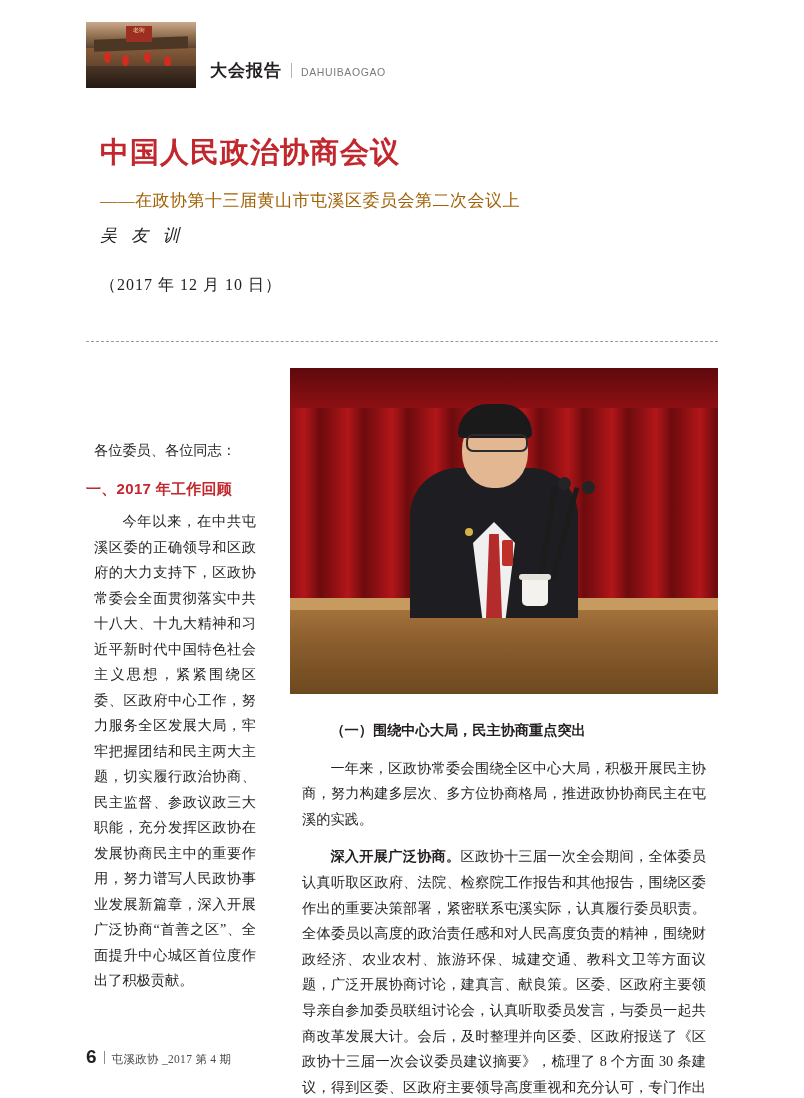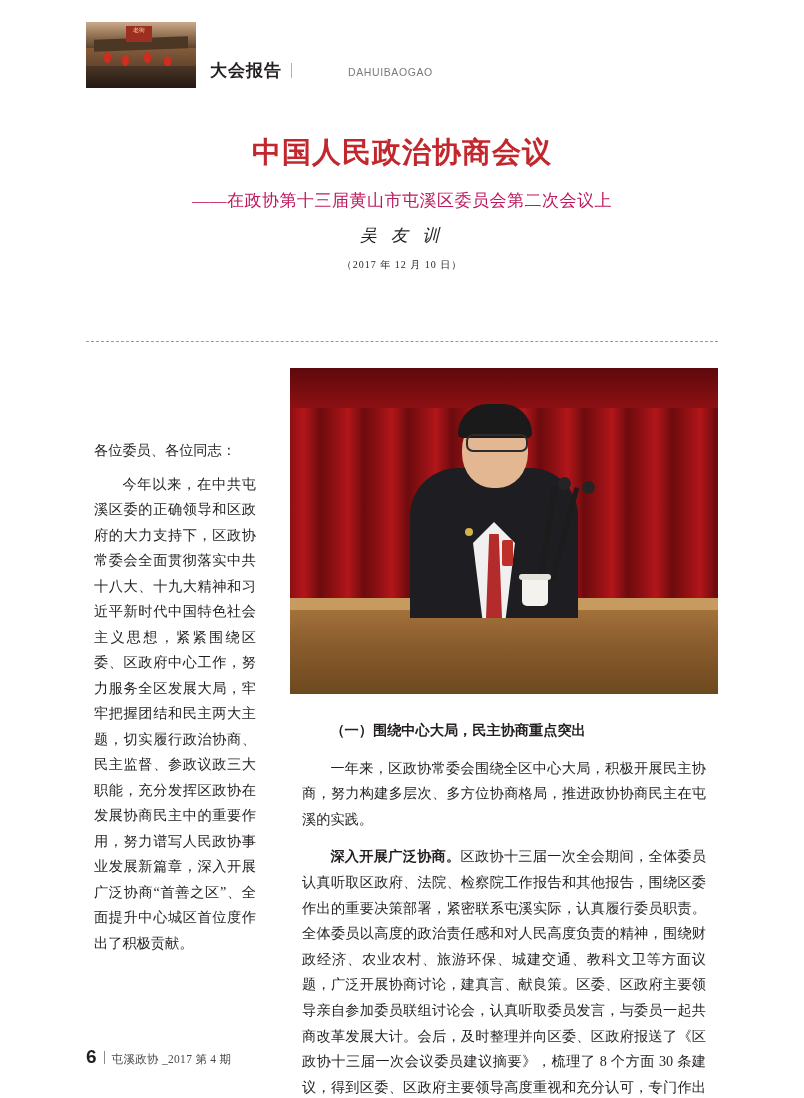--- a/index.html
+++ b/index.html
@@ -96,55 +96,54 @@
     background: #b2b2b2;
     margin: 0 9px;
     position: relative;
     top: 2px;
   }
   .header-label .en {
     font-family: "Liberation Sans", sans-serif;
     font-size: 10.5px;
     letter-spacing: 0.6px;
     color: #7a7a7a;
-    margin-left: 47px;
   }
 
   
   .title-block {
     position: absolute;
     top: 132px;
-    left: 86px;
+    left: 100px;
     width: 632px;
-    text-align: center;
+    text-align: left;
   }
   .title-main {
     font-family: "Liberation Sans", sans-serif;
     font-weight: bold;
     color: #c1272d;
     font-size: 29px;
     line-height: 40px;
     letter-spacing: 1px;
   }
   .title-sub {
     margin-top: 17px;
     font-size: 17px;
     letter-spacing: 0.5px;
-    color: #be185d;
+    color: #a16207;
   }
   .title-author {
     margin-top: 12px;
     font-size: 17px;
     letter-spacing: 5px;
     color: #231f20;
     font-style: italic;
   }
   .title-date {
-    margin-top: 11px;
-    font-size: 10px;
+    margin-top: 28px;
+    font-size: 16px;
     letter-spacing: 1px;
     color: #231f20;
   }
   .dotted-rule {
     position: absolute;
     top: 341px;
     left: 86px;
     width: 632px;
     border-top: 1px dashed #9a9a9a;
   }
@@ -363,20 +362,21 @@
 <div class="title-block">
   <div class="title-main">中国人民政治协商会议</div>
   <div class="title-sub">——在政协第十三届黄山市屯溪区委员会第二次会议上</div>
   <div class="title-author">吴 友 训</div>
   <div class="title-date">（2017 年 12 月 10 日）</div>
 </div>
 <div class="dotted-rule"></div>
 
 <div class="col-left">
   <p>各位委员、各位同志：</p>
+  <p class="section-head">一、2017 年工作回顾</p>
   <p class="indent">今年以来，在中共屯溪区委的正确领导和区政府的大力支持下，区政协常委会全面贯彻落实中共十八大、十九大精神和习近平新时代中国特色社会主义思想，紧紧围绕区委、区政府中心工作，努力服务全区发展大局，牢牢把握团结和民主两大主题，切实履行政治协商、民主监督、参政议政三大职能，充分发挥区政协在发展协商民主中的重要作用，努力谱写人民政协事业发展新篇章，深入开展广泛协商“首善之区”、全面提升中心城区首位度作出了积极贡献。</p>
 </div>
 
 <div class="photo">
   <div class="curtain"></div>
   <div class="curtain-top"></div>
   <div class="podium"></div>
   <div class="podium-top"></div>
   <div class="person-body"></div>
   <div class="shirt"></div>

